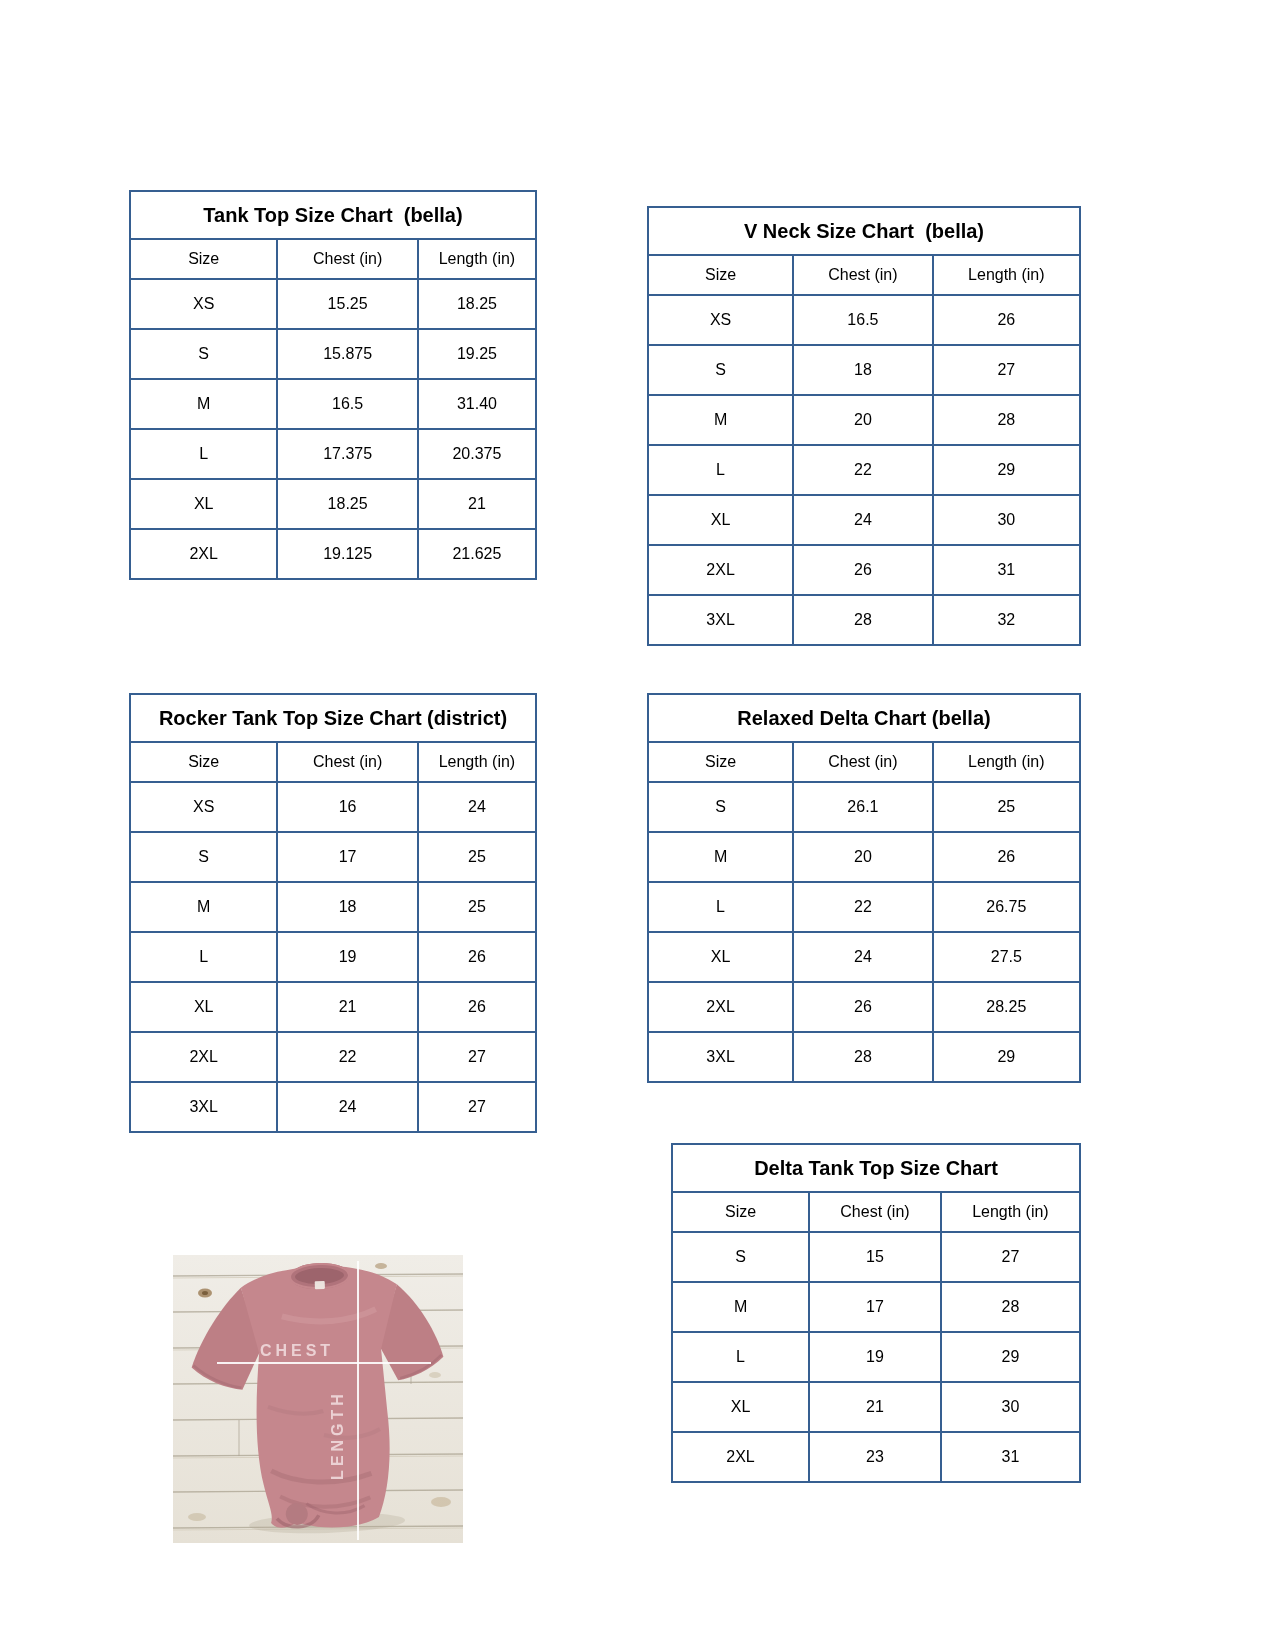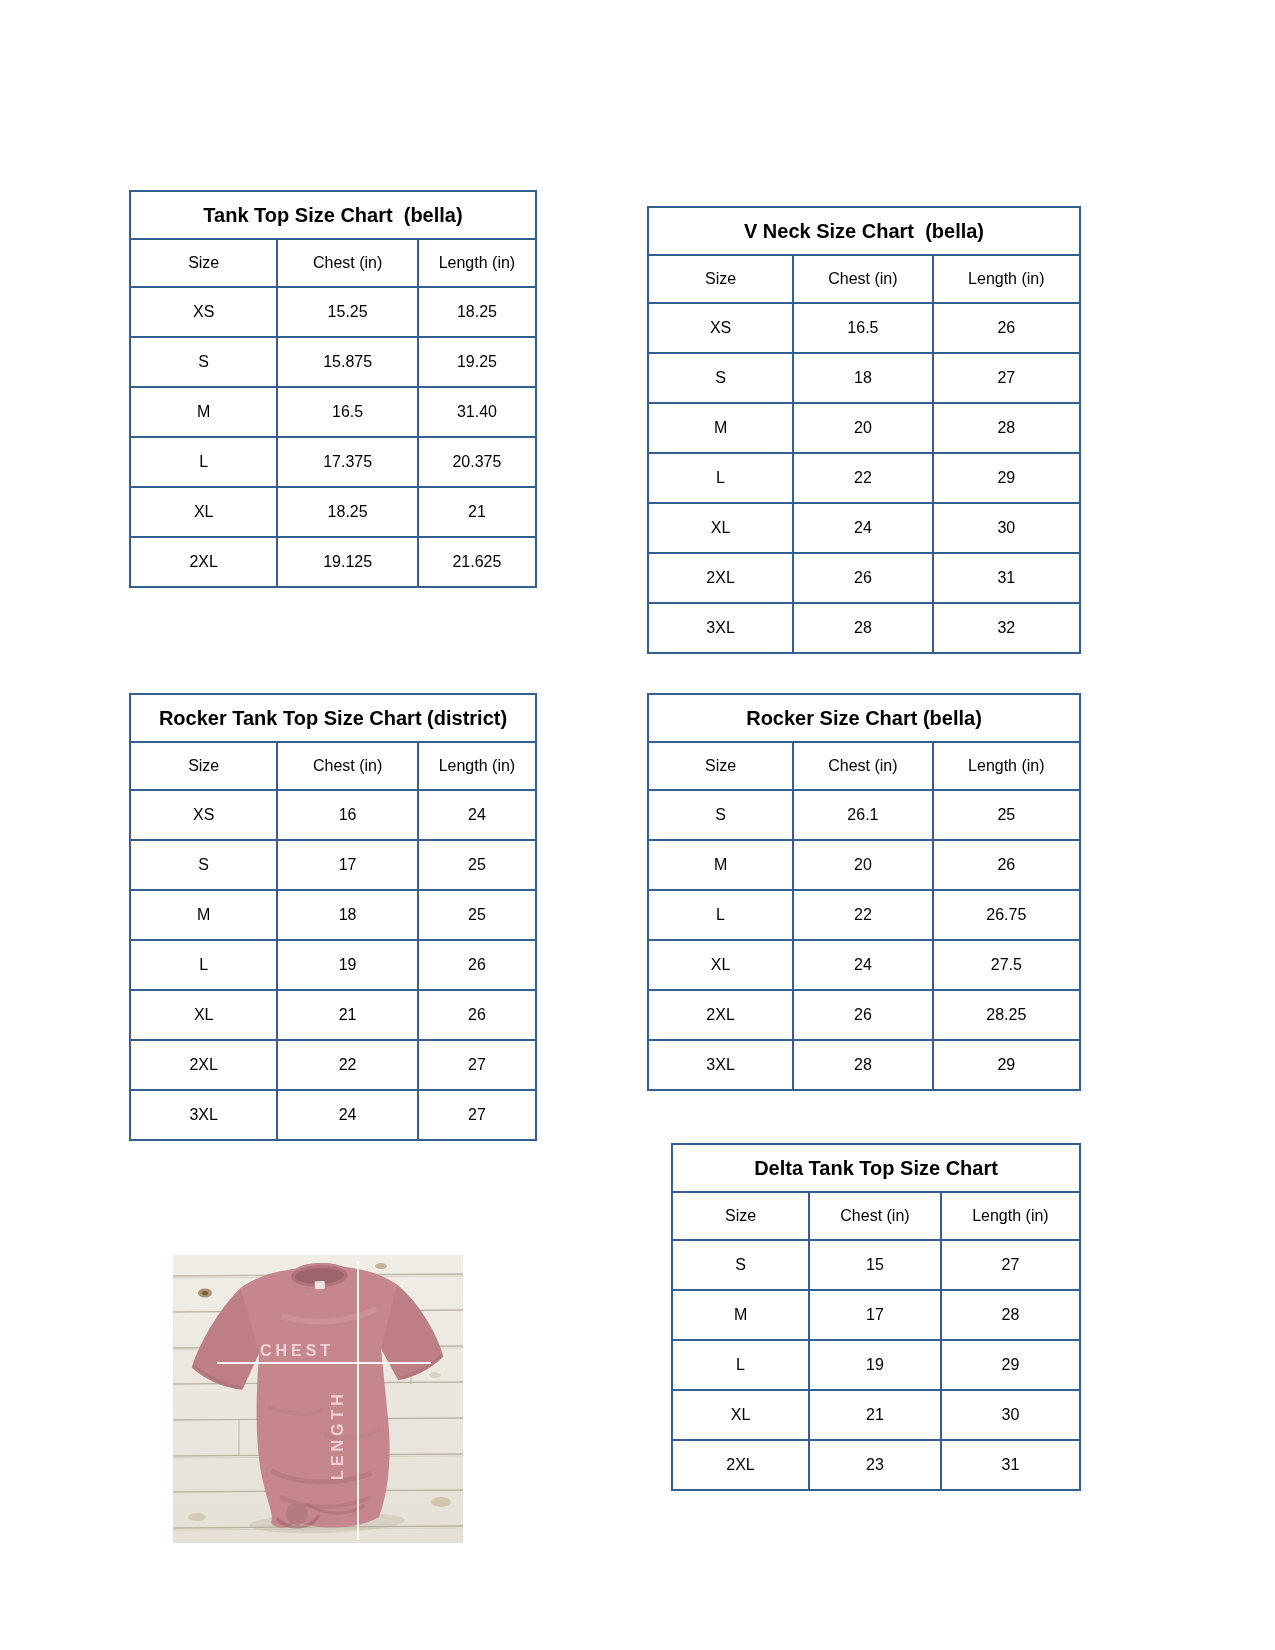--- a/index.html
+++ b/index.html
@@ -10,21 +10,21 @@
   .size-table { position:absolute; }
   .size-table table { border-collapse:collapse; width:100%; table-layout:fixed; background:#ffffff; }
   .size-table td {
     border:2px solid #365f91;
     text-align:center; vertical-align:middle;
     font-size:16px; color:#000000;
     height:50px; padding:0 4px;
     font-family:"Liberation Sans", sans-serif;
   }
   .size-table td.title { font-weight:bold; font-size:20px; height:48px; white-space:pre-wrap; }
-  .size-table td.head  { height:48px;border-radius:21px; }
+  .size-table td.head  { height:40px;border-radius:21px; }
 
   #tank    { left:129px; top:190px;  width:408px; }
   #vneck   { left:647px; top:206px;  width:434px; }
   #rocker  { left:129px; top:693px;  width:408px; }
   #relaxed { left:647px; top:693px;  width:434px; }
   #delta   { left:647px; top:1143px; width:434px;padding-left:24px; }
 
   #photo { position:absolute; left:173px; top:1255px; width:290px; height:316px; }
   #photo svg { display:block; }
   .mlabel {
@@ -200,21 +200,21 @@
 
   <section id="relaxed" class="size-table">
       <table>
         <colgroup>
           <col style="width: 33.6%;">
           <col style="width: 32.3%;">
           <col style="width: 34.1%;">
         </colgroup>
         <tbody>
           <tr>
-            <td colspan="3" class="title">Rocker Size Chart (bella)</td>
+            <td colspan="3" class="title">Relaxed Delta Chart (bella)</td>
           </tr>
           <tr>
             <td class="head">Size</td>
             <td class="head">Chest (in)</td>
             <td class="head">Length (in)</td>
           </tr>
           <tr>
             <td>S</td>
             <td>26.1</td>
             <td>25</td>

